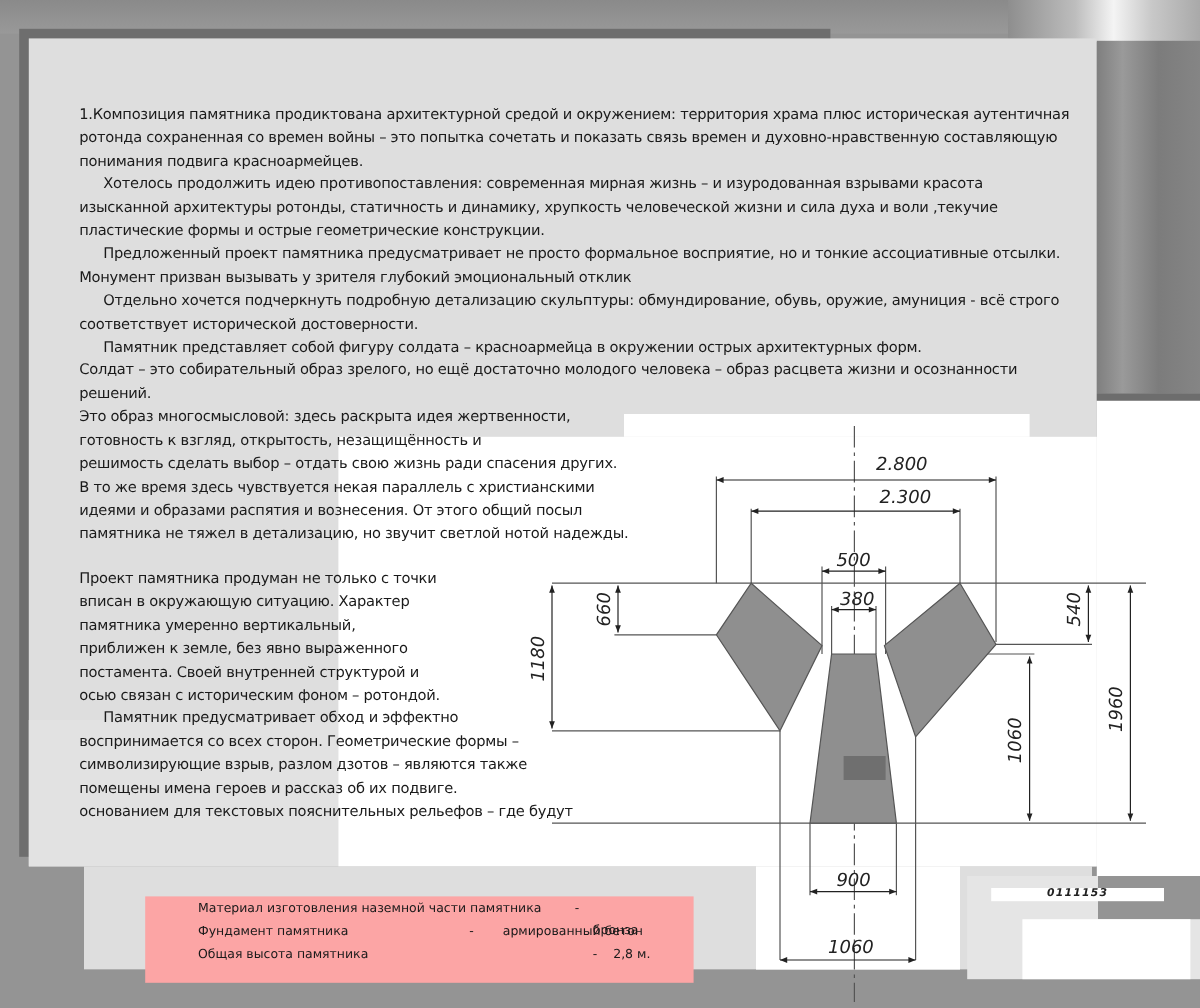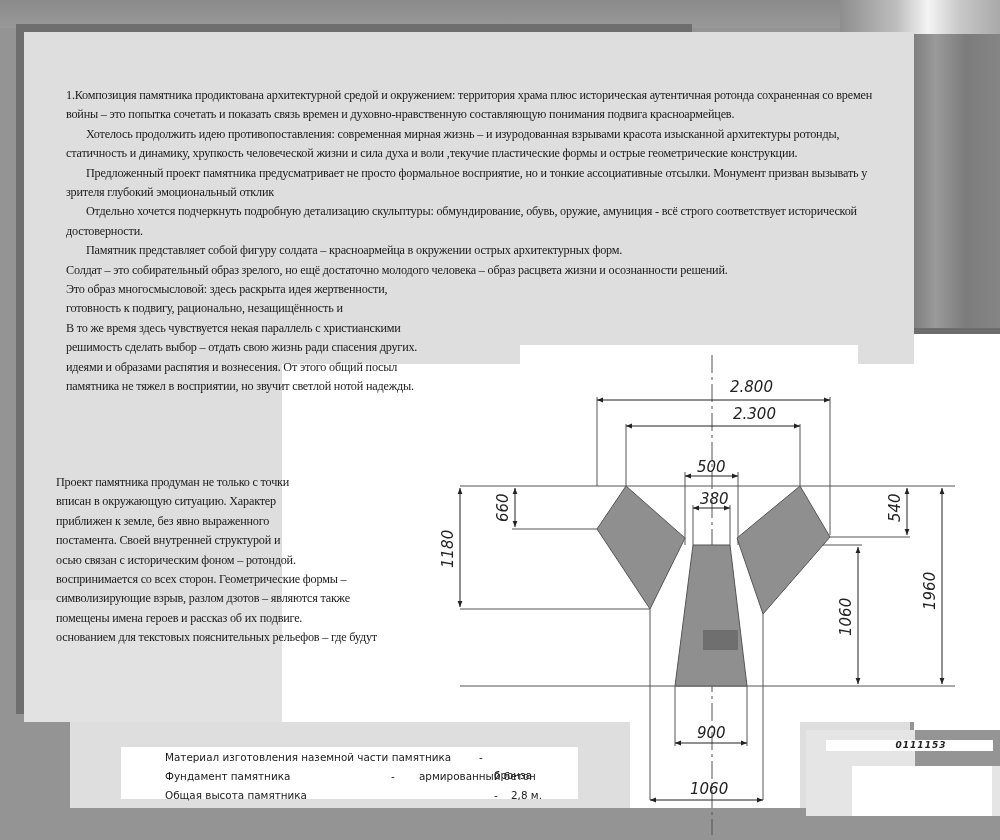--- a/index.html
+++ b/index.html
@@ -13,29 +13,29 @@
   .right-white { position:absolute; left:914px; top:334px; width:86px; height:506px; background:#ffffff; }
   .panel-lower { position:absolute; left:70px; top:722px; width:840px; height:86px; background:#dedede; }
   .grey-bottom { position:absolute; left:0; top:808px; width:1000px; height:32px; background:#949494; }
   .drawing-white { position:absolute; left:282px; top:364px; width:632px; height:358px; background:#ffffff; }
   .drawing-white2 { position:absolute; left:520px; top:345px; width:338px; height:19px; background:#ffffff; }
   .soft-patch1 { position:absolute; left:24px; top:600px; width:258px; height:122px; background:#e2e2e2; }
   .dim-lower-white { position:absolute; left:630px; top:722px; width:170px; height:86px; background:#ffffff; }
   .code-area { position:absolute; left:806px; top:730px; width:194px; height:86px; background:#e5e5e5; }
   .code-dark { position:absolute; left:915px; top:730px; width:85px; height:36px; background:#949494; }
   .code-white { position:absolute; left:852px; top:766px; width:140px; height:50px; background:#fff; }
-  .code-label { position:absolute; left:826px; top:740px; width:144px; height:11px; background:#fff; font:italic bold 9px "DejaVu Sans", sans-serif; text-align:center; line-height:11px; letter-spacing:1px; color:#222;padding-left:23px; }
+  .code-label { position:absolute; left:826px; top:740px; width:144px; height:11px; background:#fff; font:italic bold 9px "DejaVu Sans", sans-serif; text-align:center; line-height:11px; letter-spacing:1px; color:#222; }
 
   .text { position:absolute; color:#1a1a1a; font-size:12.2px; line-height:19.4px; letter-spacing:-0.2px; }
   .text p { margin:0; }
   .indent { text-indent:20px; }
-  .t1 { left:66px; top:86px; width:830px;font-family:Liberation Serif, serif; }
-  .t2 { left:56px; top:473px; width:420px;font-family:Liberation Serif, serif; }
+  .t1 { left:66px; top:86px; width:830px; }
+  .t2 { left:66px; top:473px; width:420px; }
 
-  .spec { position:absolute; left:121px; top:747px; width:457px; height:52px; background:#ffffff; }
+  .spec { position:absolute; left:121px; top:747px; width:457px; height:72px; background:#fca5a5; }
   .spec-row { position:absolute; left:44px; font-size:10.4px; color:#1a1a1a; white-space:nowrap; }
   .spec-val { position:absolute; font-size:10.4px; color:#1a1a1a; white-space:nowrap; }
 
   svg.draw { position:absolute; left:0; top:0; }
   .dimtxt { font-family:"DejaVu Sans", sans-serif; font-style:italic; font-size:15px; fill:#222; }
 </style>
 </head>
 <body>
 
 <div class="bg-topstrip"></div>
@@ -57,33 +57,35 @@
 <div class="code-label">0111153</div>
 
 <div class="text t1">
   <p>1.Композиция памятника продиктована архитектурной средой и окружением: территория  храма плюс историческая аутентичная ротонда сохраненная со времен войны – это попытка сочетать и показать связь времен и духовно-нравственную составляющую понимания подвига красноармейцев.</p>
   <p class="indent">Хотелось продолжить идею противопоставления: современная мирная жизнь – и изуродованная взрывами красота изысканной архитектуры ротонды, статичность и динамику, хрупкость человеческой жизни и сила духа и воли ,текучие пластические формы и острые геометрические конструкции.</p>
   <p class="indent">Предложенный проект памятника предусматривает не просто формальное восприятие, но и тонкие ассоциативные отсылки. Монумент призван вызывать у зрителя глубокий эмоциональный отклик</p>
   <p class="indent">Отдельно хочется подчеркнуть  подробную детализацию скульптуры: обмундирование, обувь, оружие,  амуниция -  всё строго соответствует исторической достоверности.</p>
   <p class="indent">Памятник представляет собой фигуру солдата – красноармейца в окружении острых архитектурных форм.</p>
   <p>Солдат – это собирательный образ зрелого, но ещё достаточно молодого человека – образ расцвета жизни и осознанности решений.</p>
   <p>Это образ многосмысловой: здесь раскрыта идея жертвенности,</p>
-  <p>готовность к подвигу, рационально, незащищённость и</p>
+  <p>готовность к взгляд, открытость, незащищённость и</p>
+  <p>решимость сделать выбор – отдать свою жизнь ради спасения других.</p>
   <p>В то же время здесь чувствуется некая параллель с христианскими</p>
-  <p>решимость сделать выбор – отдать свою жизнь ради спасения других.</p>
   <p>идеями и образами распятия и вознесения. От этого общий посыл</p>
-  <p>памятника не тяжел в восприятии, но звучит светлой нотой надежды.</p>
+  <p>памятника не тяжел в детализацию, но звучит светлой нотой надежды.</p>
 </div>
 
 <div class="text t2">
   <p>Проект памятника продуман не только с точки</p>
   <p>вписан в окружающую ситуацию. Характер</p>
+  <p>памятника умеренно вертикальный,</p>
   <p>приближен к земле, без явно выраженного</p>
   <p>постамента. Своей внутренней структурой и</p>
   <p>осью связан с историческим фоном – ротондой.</p>
+  <p class="indent">Памятник предусматривает обход и эффектно</p>
   <p>воспринимается со всех сторон. Геометрические формы –</p>
   <p>символизирующие взрыв,  разлом дзотов – являются также</p>
   <p>помещены  имена  героев  и  рассказ  об  их  подвиге.</p>
   <p>основанием для текстовых  пояснительных рельефов – где будут</p>
 </div>
 
 <div class="spec">
   <span class="spec-row" style="top:4px">Материал изготовления наземной части памятника</span>
   <span class="spec-val" style="left:358px;top:4px">-</span>
   <span class="spec-val" style="left:373px;top:22px">бронза</span>

